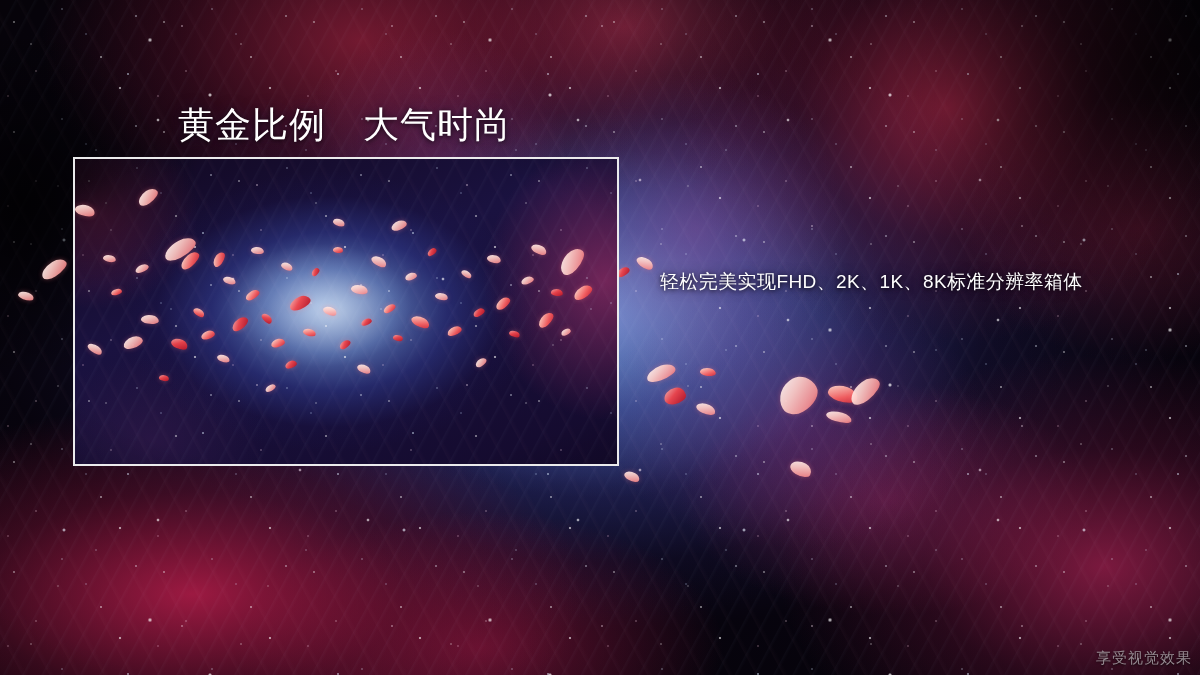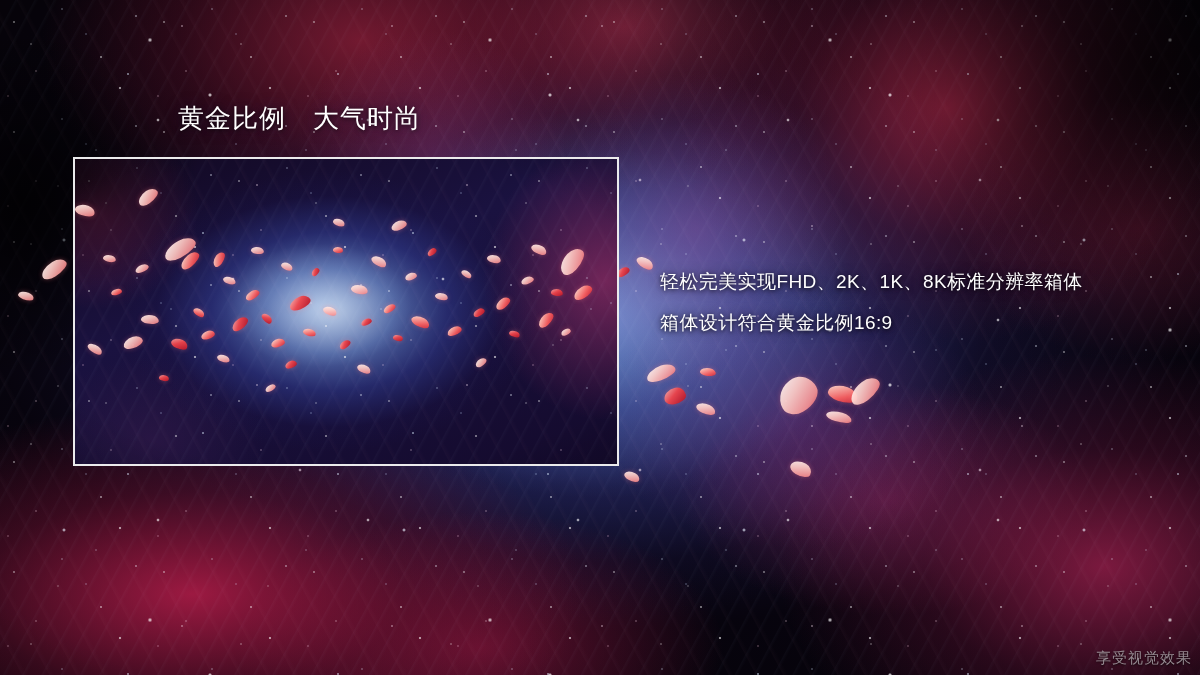--- a/index.html
+++ b/index.html
@@ -200,21 +200,21 @@
     background:
       radial-gradient(ellipse 120% 110% at 50% 50%,
         rgba(0,0,0,0) 48%, rgba(0,0,0,0.38) 86%, rgba(0,0,0,0.58) 100%),
       radial-gradient(ellipse 22% 36% at 1% 6%, rgba(0,0,0,0.6), rgba(0,0,0,0) 100%);
   }
 
   
   #title {
     position:absolute;
     left:178px; top:101px;
-    font-size:26px;
+    font-size:36px;
     letter-spacing:1px;
     color:#ffffff;
     white-space:pre;
     text-shadow:0 1px 5px rgba(0,0,0,0.75), 0 0 14px rgba(40,20,60,0.7);
   }
 
   #body-text {
     position:absolute;
     left:660px; top:261px;
     width:500px;
@@ -337,18 +337,17 @@
           <div class="petal pale" style="left: 282px; top: 206px; width: 14px; height: 8px; transform: rotate(28deg);"></div>
           <div class="petal pale" style="left: 190px; top: 226px; width: 11px; height: 6px; transform: rotate(-24deg);"></div>
           <div class="petal deep" style="left: 84px; top: 216px; width: 10px; height: 6px; transform: rotate(18deg);"></div>
           <div class="petal pale" style="left: 400px; top: 200px; width: 12px; height: 7px; transform: rotate(-30deg);"></div>
         </div>
     </div>
   </div>
 
   <div id="body-text">
     <div class="line">轻松完美实现FHD、2K、1K、8K标准分辨率箱体</div>
-    <div class="line">箱体设计符合黄金比例16:9</div>
   </div>
 
   <div id="watermark">享受视觉效果</div>
 
 </div>
 
 </body></html>

